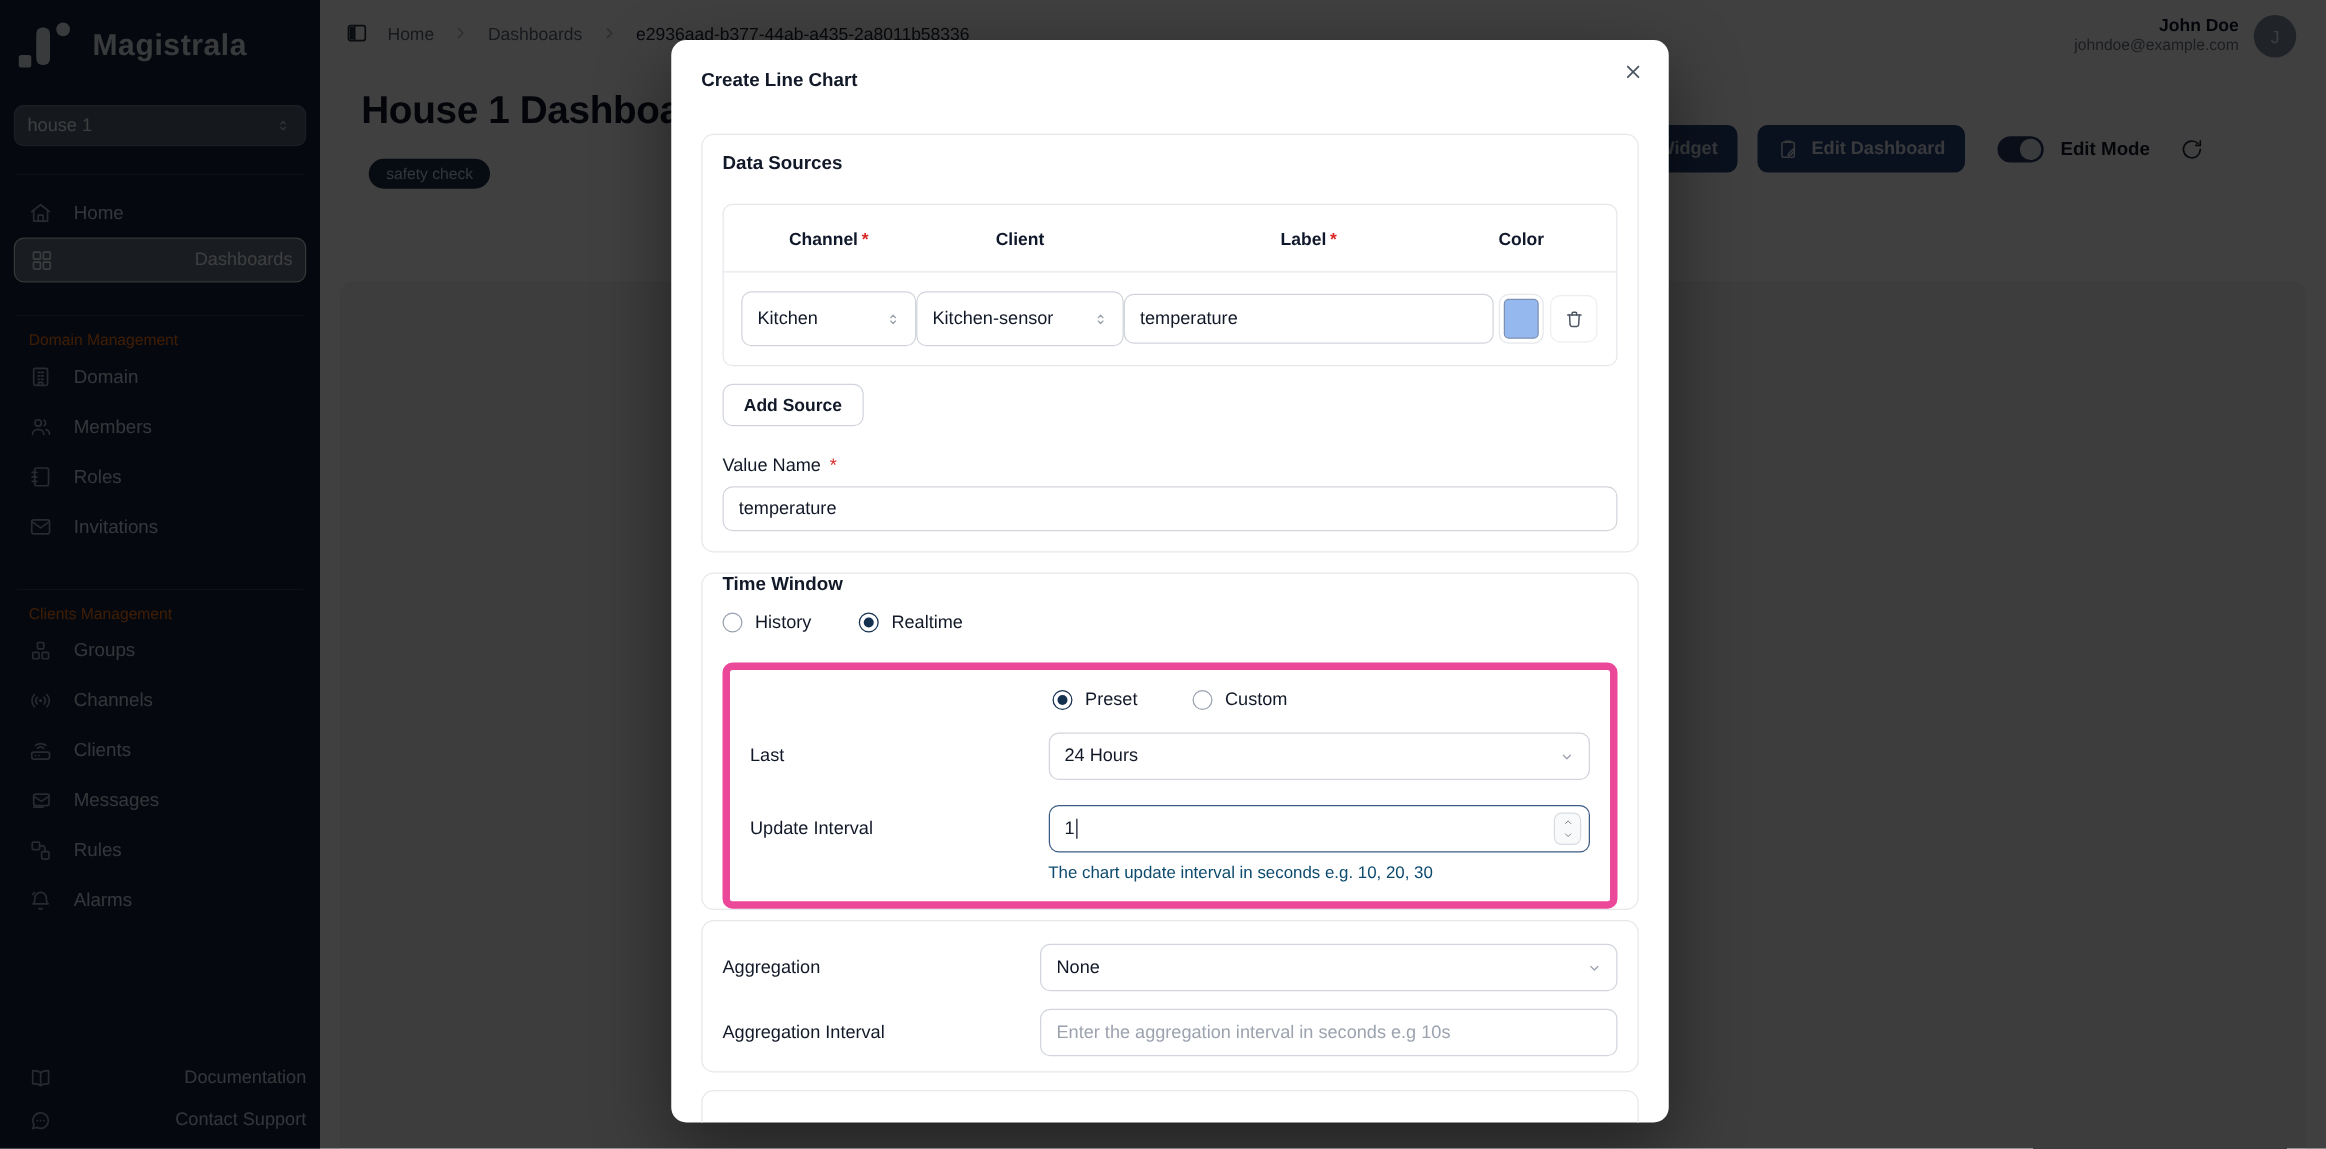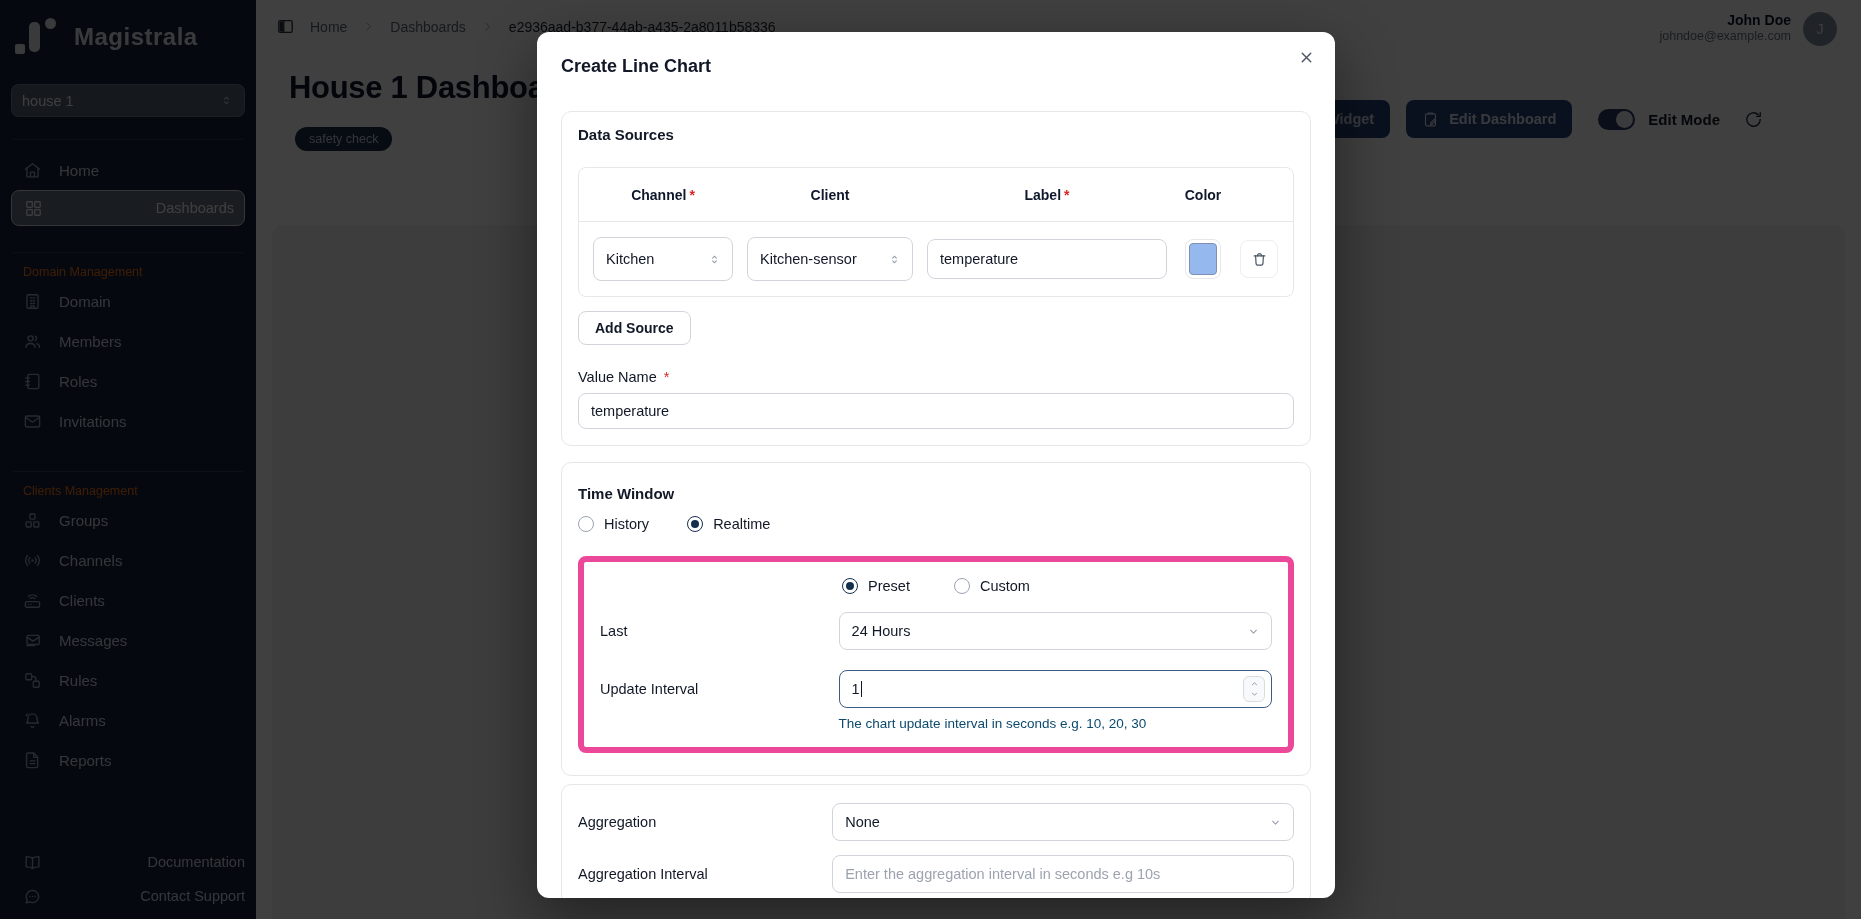--- a/index.html
+++ b/index.html
@@ -51,45 +51,45 @@
   .tbtn .bic { width:17px; height:17px; display:flex; }
   .toggle { width:37px; height:21px; border-radius:999px; background:#253a66; position:relative; margin-left:26px; cursor:pointer; }
   .toggle .knob { position:absolute; right:2px; top:2px; width:17px; height:17px; border-radius:50%; background:#e7eaef; }
   .em-label { margin-left:13px; font-size:15px; font-weight:600; color:#111827; }
   .refresh { margin-left:24px; width:19px; height:19px; color:#1f2937; cursor:pointer; }
 
   
   .overlay { position:absolute; inset:0; background:rgba(0,0,0,0.75); z-index:40; }
   .modal { position:absolute; left:537px; top:32px; width:798px; height:866px; background:#fff; border-radius:12px; z-index:50;
     box-shadow:0 20px 60px rgba(0,0,0,.45); padding:24px; overflow:hidden; color:#1a2230; }
-  .m-title { font-size:18px; font-weight:700; color:#111827; }
+  .m-title { font-size:15px; font-weight:700; color:#111827; }
   .m-close { position:absolute; top:17px; right:20px; width:17px; height:17px; color:#4b5563; cursor:pointer; }
   .card { border:1px solid #e5e7eb; border-radius:10px; }
   .card-ds { margin-top:34px; padding:14px 16px 16px; }
   .sec-title { font-size:15px; font-weight:700; color:#111827; }
   .req { color:#dc2626; margin-left:3px; }
   .tbox { margin-top:24px; border:1px solid #e5e7eb; border-radius:8px; }
-  .trow { display:grid; grid-template-columns:140px 166px 1fr 44px 40px; gap:14px; align-items:center; padding:0 14px; }
+  .trow { display:grid; grid-template-columns:140px 166px 1fr 44px 40px; align-items:center; padding:0 14px; }
   .thead { height:54px; border-bottom:1px solid #e5e7eb; font-size:14px; font-weight:700; color:#0f172a; }
   .thead > div { text-align:center; }
   .tdata { height:74px; }
   .sel { height:44px; border:1px solid #d1d5db; border-radius:8px; display:flex; align-items:center; justify-content:space-between;
     padding:0 10px 0 12px; font-size:14.5px; color:#111827; cursor:pointer; background:#fff; }
   .sel .cud { width:15px; height:15px; color:#9ca3af; flex:none; }
   .inp { height:40px; border:1px solid #d1d5db; border-radius:8px; display:flex; align-items:center; padding:0 12px; font-size:14.5px; color:#111827; background:#fff; }
   .swatch-btn { width:36px; height:40px; border:1px solid #e5e7eb; border-radius:8px; padding:3px; cursor:pointer; background:#fff; justify-self:center; }
   .swatch { width:100%; height:100%; border-radius:4px; border:1px solid #7d8fb3; }
   .trash-btn { width:38px; height:38px; border:1px solid #eceef1; border-radius:8px; background:#fff; color:#4b5563;
     display:flex; align-items:center; justify-content:center; cursor:pointer; justify-self:center; }
   .trash-btn svg { width:17px; height:17px; }
   .add-src { margin-top:14px; height:34px; padding:0 16px; border:1px solid #d1d5db; border-radius:8px; background:#fff;
     font-size:14px; font-weight:600; color:#111827; cursor:pointer; font-family:inherit; }
   .vn-label { margin-top:24px; font-size:14.5px; color:#111827; }
   .vn-input { margin-top:8px; height:36px; }
-  .card-tw { margin-top:16px; padding:22px 16px; }
+  .card-tw { margin-top:16px; padding:0 16px; }
   .radio-row { display:flex; align-items:center; gap:38px; margin-top:14px; }
   .radio-item { display:flex; align-items:flex-start; gap:10px; font-size:14.5px; color:#111827; cursor:pointer; }
   .radio { width:16px; height:16px; border:1.5px solid #9aa3b0; border-radius:50%; flex:none; position:relative; }
   .radio.on { border-color:#14304f; }
   .radio.on::after { content:""; position:absolute; left:50%; top:50%; width:8px; height:8px; margin:-4px 0 0 -4px; border-radius:50%; background:#14304f; }
   .tw-inner { margin-top:24px; border:6px solid #ec4899; border-radius:8px; padding:16px; }
   .center-radios { justify-content:center; margin-top:0; gap:44px; }
   .frow { display:flex; align-items:center; margin-top:18px; }
   .frow .flabel { flex:1; font-size:14.5px; color:#111827; }
   .ctl { width:64.5%; flex:none; }
@@ -255,30 +255,20 @@
     <div class="nav-item">
       <span class="nic">
         <svg class="ic" viewBox="0 0 24 24">
             <path d="M6.2 9.5a5.8 5.8 0 0 1 11.6 0c0 4.6 1.8 5.7 1.8 5.7H4.4s1.8-1.1 1.8-5.7"></path>
             <path d="M10.4 19.8a1.9 1.9 0 0 0 3.2 0"></path>
             <path d="M4.2 5.8a8.7 8.7 0 0 1 1.6-2"></path>
           </svg>
       </span>
       <span class="nlabel">Alarms</span>
     </div>
-    <div class="nav-item">
-      <span class="nic">
-        <svg class="ic" viewBox="0 0 24 24">
-            <path d="M6.5 2.5h7l5 5V19a2 2 0 0 1-2 2h-10a2 2 0 0 1-2-2V4.5a2 2 0 0 1 2-2z"></path>
-            <path d="M13.5 2.5V8h5"></path>
-            <path d="M9 12.5h6M9 16h6"></path>
-          </svg>
-      </span>
-      <span class="nlabel">Reports</span>
-    </div>
 
     <div class="side-foot">
       <div class="nav-item">
         <span class="nic">
           <svg class="ic" viewBox="0 0 24 24">
               <path d="M12 6.5C10 5 7.3 4.5 4 4.5v13c3.3 0 6 .5 8 2 2-1.5 4.7-2 8-2v-13c-3.3 0-6 .5-8 2z"></path>
               <path d="M12 6.5v13"></path>
             </svg>
         </span>
         <span class="nlabel">Documentation</span>

